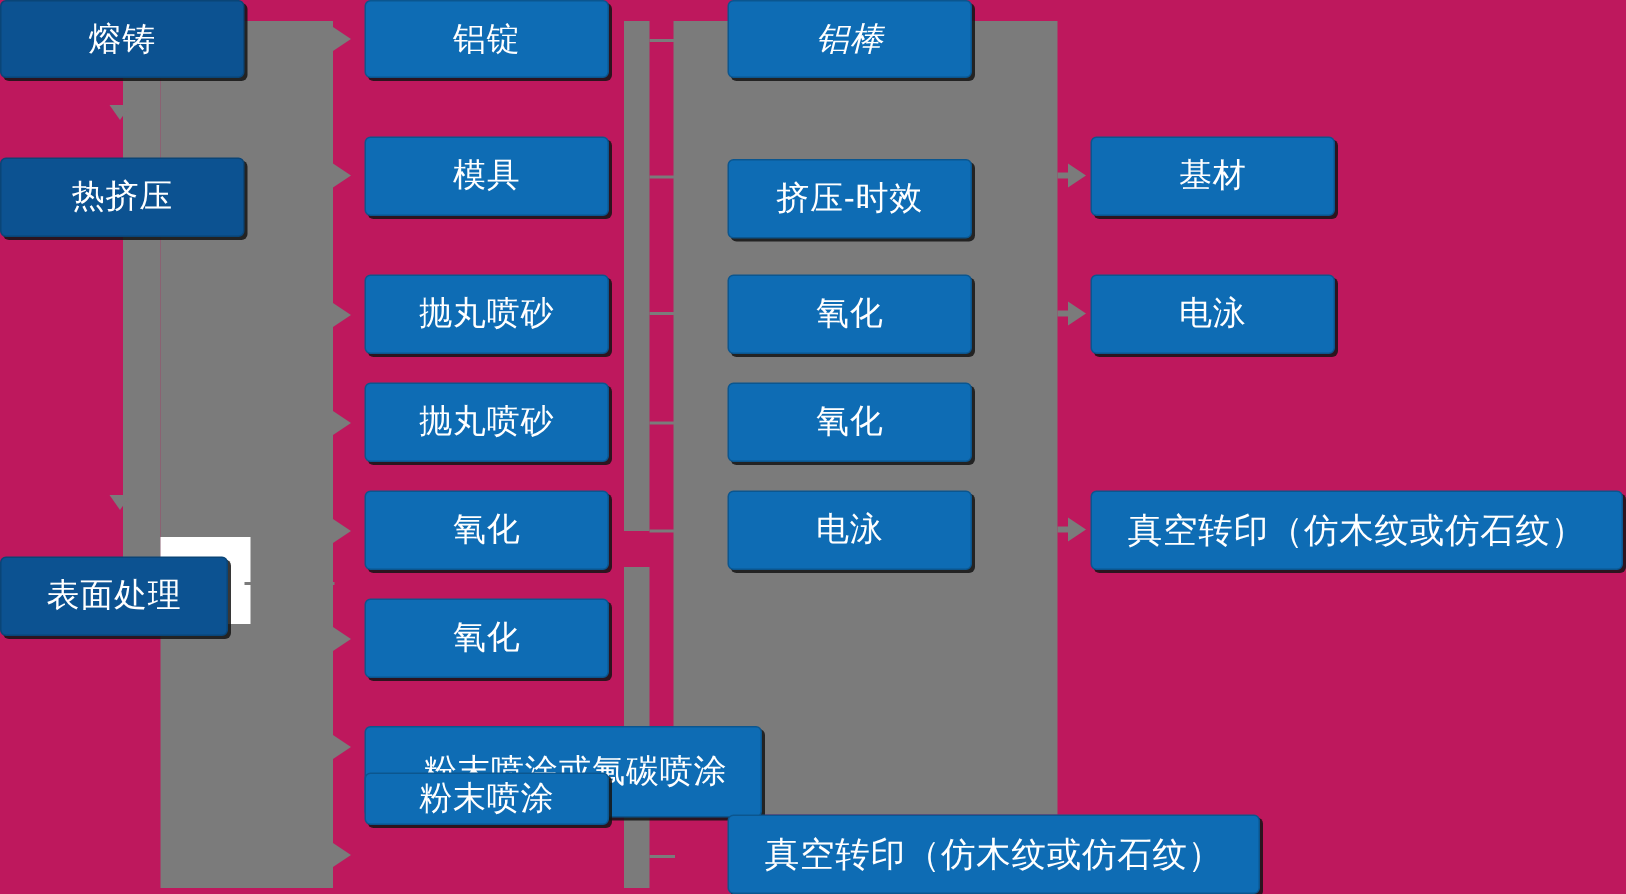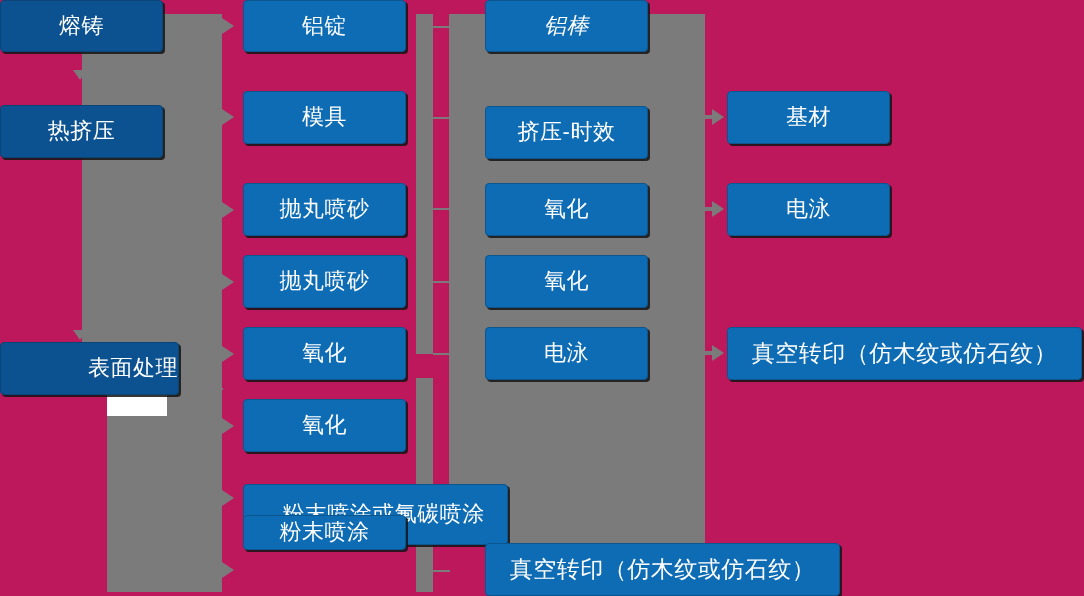--- a/index.html
+++ b/index.html
@@ -124,21 +124,21 @@
   <div class="arrow-right" style="left:712px; top:345px;"></div>
 
   <div class="box dark" style="left:0px; top:0px; width:163px; height:52px;">
     <span>熔铸</span>
   </div>
 
   <div class="box dark" style="left:0px; top:105px; width:163px; height:53px;">
     <span>热挤压</span>
   </div>
 
-  <div class="box dark" style="left:0px; top:342px; width:179px; height:53px;justify-content:flex-end;">
+  <div class="box dark" style="left:0px; top:371px; width:152px; height:53px;">
     <span>表面处理</span>
   </div>
 
   <div class="box bright" style="left:243px; top:91px; width:163px; height:53px;">
     <span>模具</span>
   </div>
 
   <div class="box bright" style="left:243px; top:0px; width:163px; height:52px;">
     <span>铝锭</span>
   </div>

